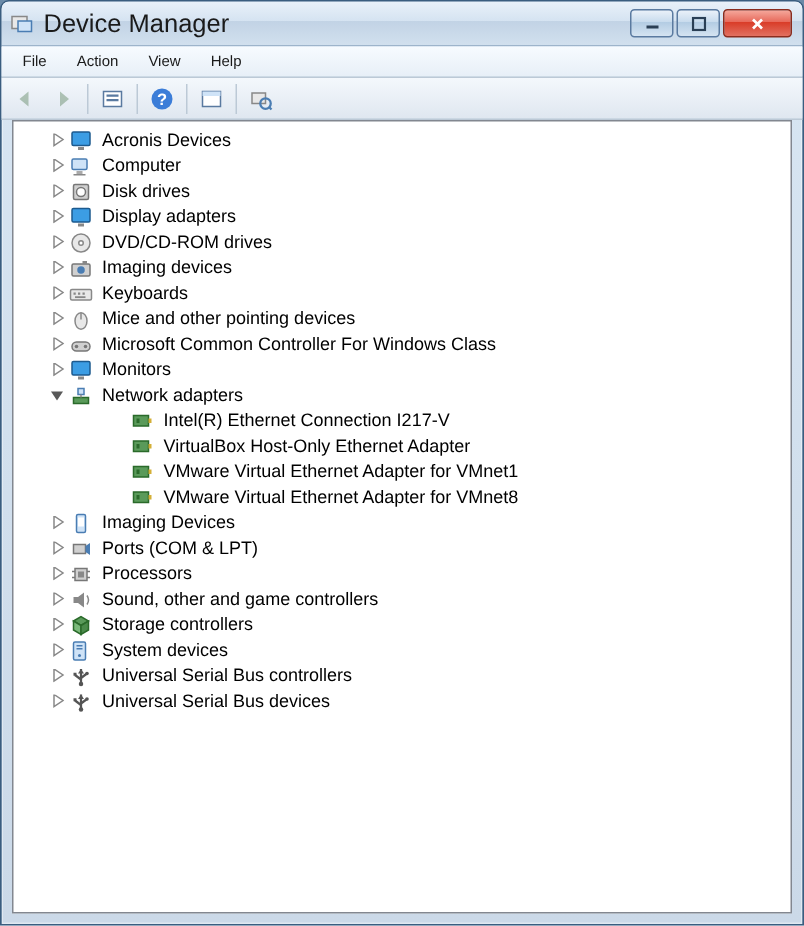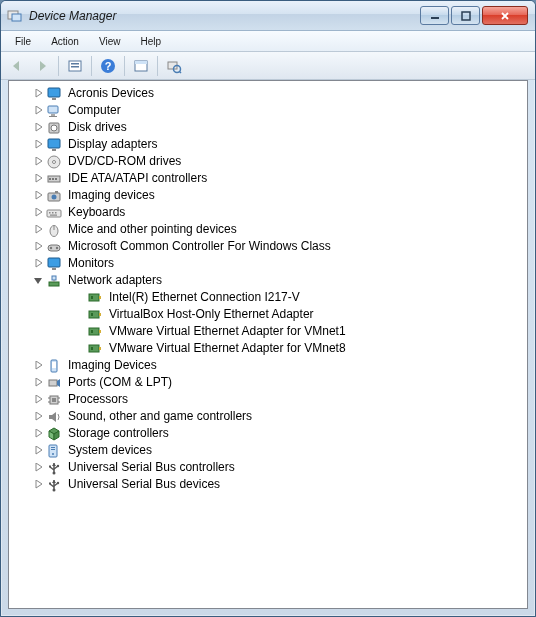--- a/index.html
+++ b/index.html
@@ -25,21 +25,21 @@
     display: flex; align-items: center;
     padding: 0 6px;
     background: linear-gradient(to bottom, #e9f1fa 0%, #d5e3f1 45%, #c2d3e5 46%, #d1e0ee 100%);
     border-bottom: 1px solid #9db4cb;
     border-radius: 5px 5px 0 0;
   }
   .titlebar .app-icon {
     width: 16px; height: 16px; margin-right:6px;
     display:flex;align-items:center;justify-content:center;
   }
-  .titlebar .title { color:#1a1a1a; flex:1; font-size:12px;font-style:italic;}
+  .titlebar .title { color:#1a1a1a; flex:1; font-size:17px;}
   .win-controls { display:flex; gap:2px; padding-right:1px;}
   .win-btn {
     width:29px; height:19px;
     border:1px solid #5a7aa0;
     border-radius:3px;
     display:flex;align-items:center;justify-content:center;
     background:linear-gradient(to bottom,#eaf1f9,#c8dbed 45%,#b3cce3 46%,#d4e3f1);
     font-size:10px; color:#2a3f55;
   }
   .win-btn.close{
@@ -252,37 +252,20 @@
         </div>
         <div class="node">
           <span class="indent"></span>
           <span class="toggle">
             <svg width="9" height="9">
               <path d="M2 0 L8 4 L2 8 Z" fill="none" stroke="#888"></path>
             </svg>
           </span>
           <span class="icon">
             <svg width="16" height="16" viewBox="0 0 16 16">
-              <rect x="2" y="5" width="12" height="6" fill="#d0d0d0" stroke="#777"></rect>
-              <rect x="3" y="7" width="2" height="2" fill="#777"></rect>
-              <rect x="6" y="7" width="2" height="2" fill="#777"></rect>
-              <rect x="9" y="7" width="2" height="2" fill="#777"></rect>
-            </svg>
-          </span>
-          <span class="lbl">IDE ATA/ATAPI controllers</span>
-        </div>
-        <div class="node">
-          <span class="indent"></span>
-          <span class="toggle">
-            <svg width="9" height="9">
-              <path d="M2 0 L8 4 L2 8 Z" fill="none" stroke="#888"></path>
-            </svg>
-          </span>
-          <span class="icon">
-            <svg width="16" height="16" viewBox="0 0 16 16">
               <rect x="2" y="5" width="12" height="8" rx="1" fill="#d0d0d0" stroke="#777"></rect>
               <circle cx="8" cy="9" r="2.5" fill="#4a7db3"></circle>
               <rect x="9" y="3" width="3" height="2" fill="#888"></rect>
             </svg>
           </span>
           <span class="lbl">Imaging devices</span>
         </div>
         <div class="node">
           <span class="indent"></span>
           <span class="toggle">

